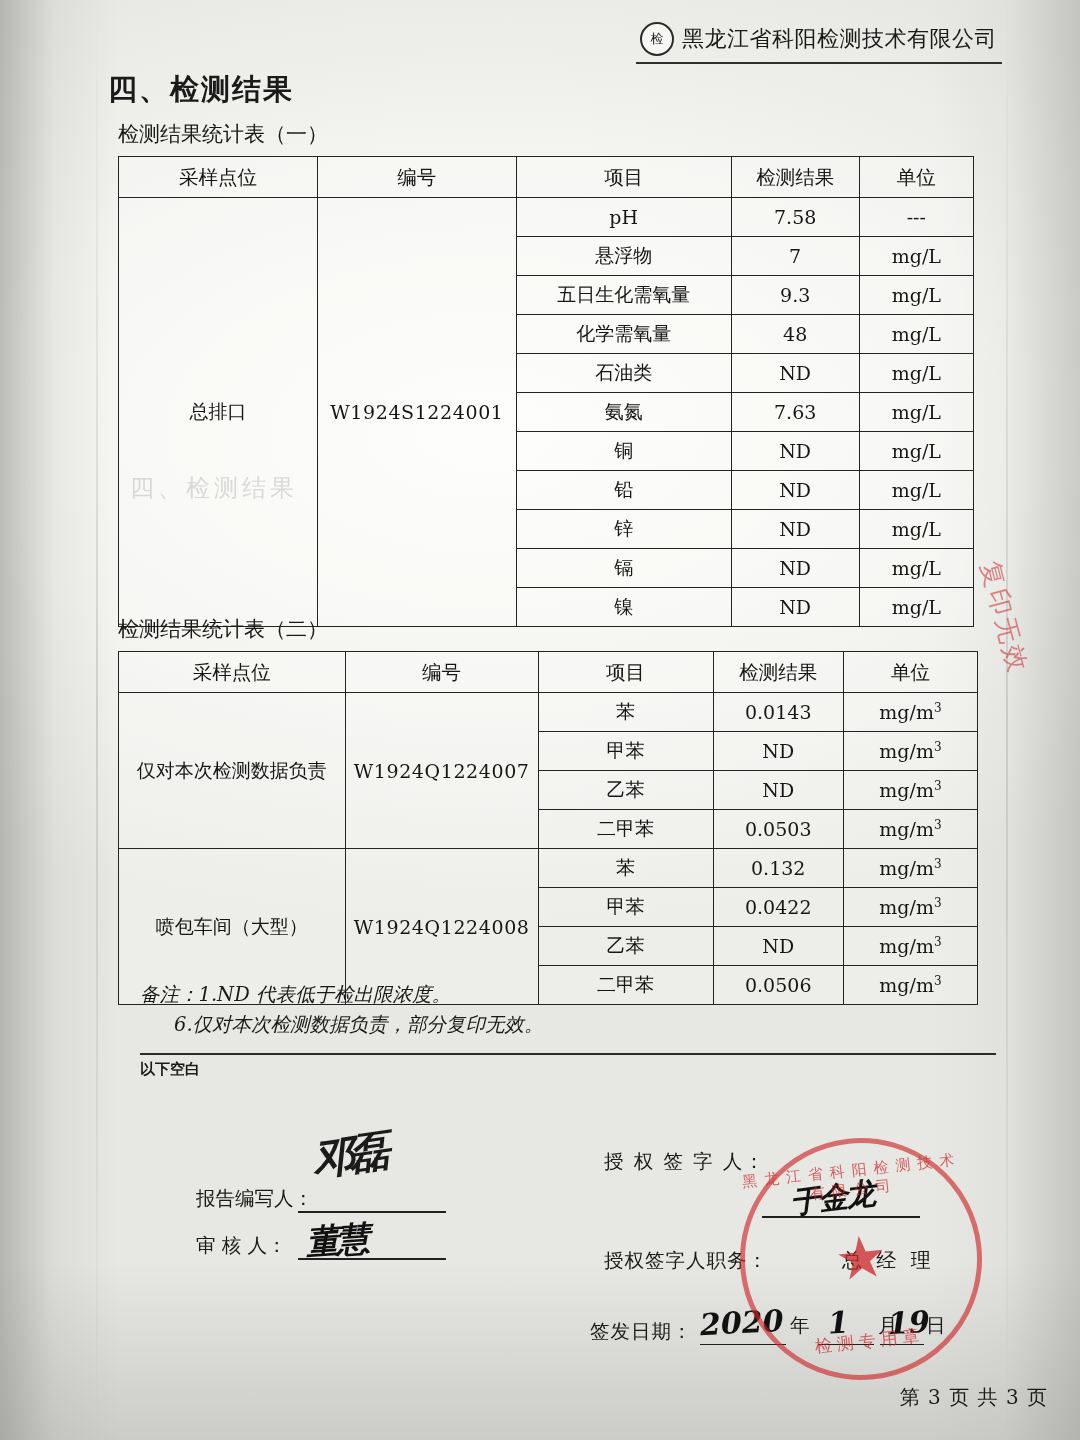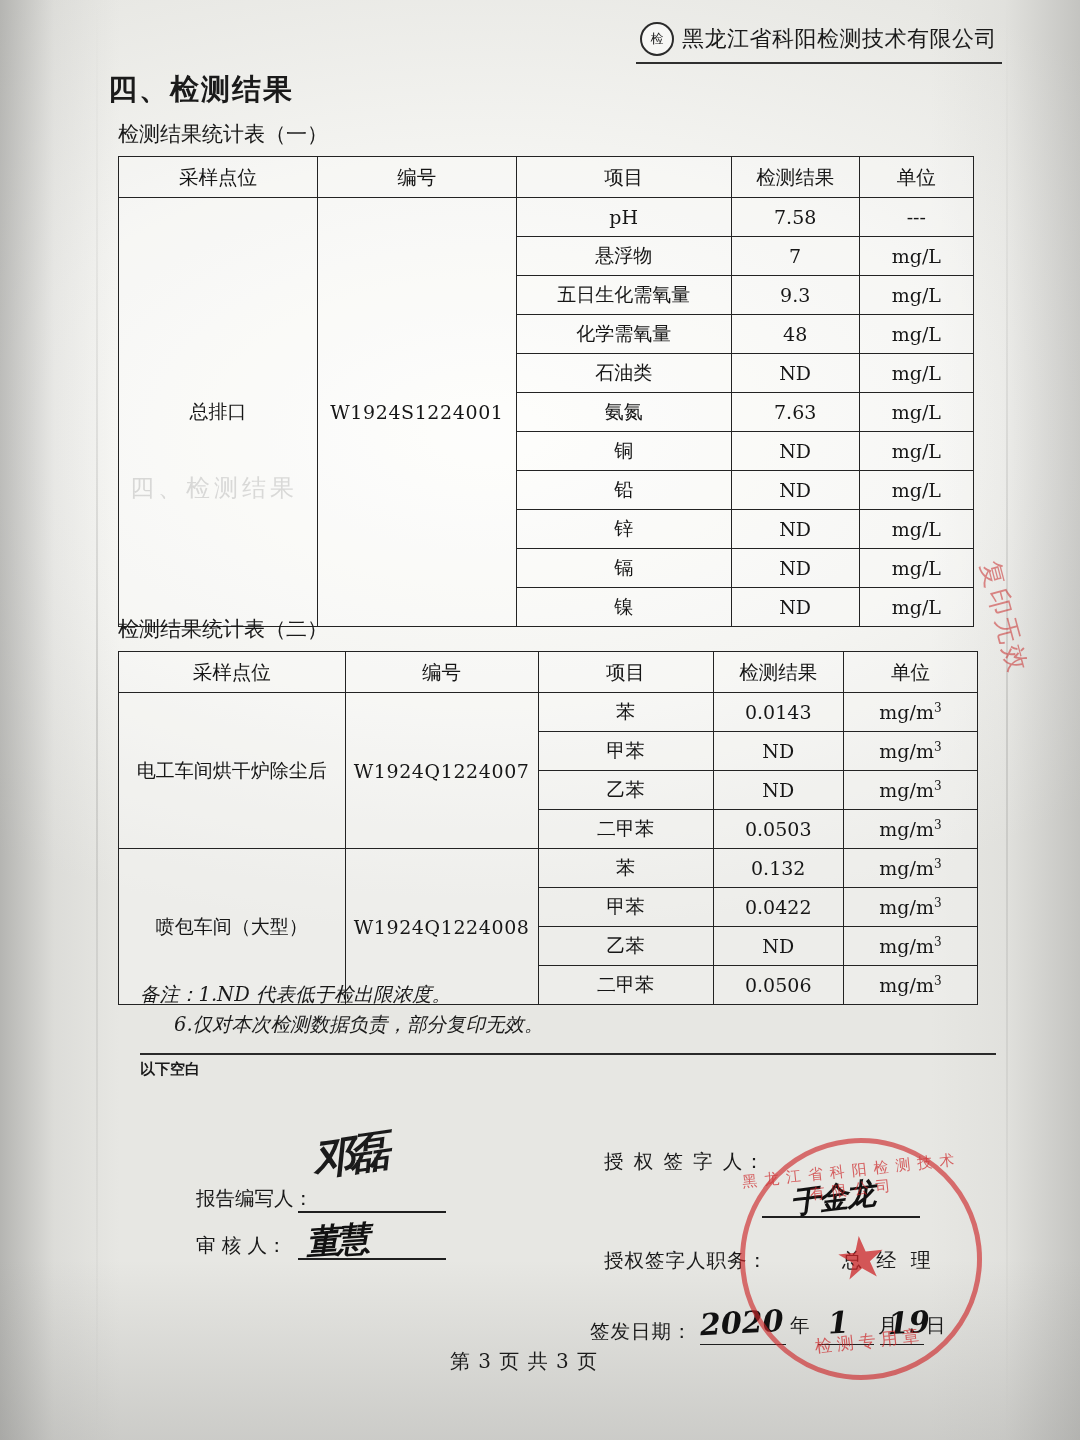--- a/index.html
+++ b/index.html
@@ -262,23 +262,23 @@
     position: absolute;
     left: 130px; top: 472px;
     font-size: 24px;
     color: rgba(90,90,90,0.28);
     letter-spacing: 4px;
     font-family: "DejaVu Serif", serif;
   }
 
   .footer {
     position: absolute;
-    left: 0; top: 1348px;
+    left: 0; top: 1384px;
     width: 1048px;
-    text-align: center;
+    text-align: right;
     font-size: 20px;
     letter-spacing: 1px;
     font-family: "DejaVu Serif", "Liberation Serif", serif;
   }
 </style>
 </head>
 <body>
 
 <div class="page">
   <div class="paper"></div>
@@ -377,21 +377,21 @@
       <tbody>
         <tr>
           <td class="hd c2-point">采样点位</td>
           <td class="hd c2-code">编号</td>
           <td class="hd c2-item">项目</td>
           <td class="hd c2-res">检测结果</td>
           <td class="hd c2-unit">单位</td>
         </tr>
 
         <tr>
-          <td class="c2-point" rowspan="4">电工车间烘干炉除尘后</td>
+          <td class="c2-point" rowspan="4">仅对本次检测数据负责</td>
           <td class="c2-code mono-code" rowspan="4">W1924Q1224007</td>
           <td>苯</td>
           <td>0.0143</td>
           <td><span>mg/m</span><sup>3</sup></td>
         </tr>
         <tr>
           <td>甲苯</td>
           <td>ND</td>
           <td><span>mg/m</span><sup>3</sup></td>
         </tr>

